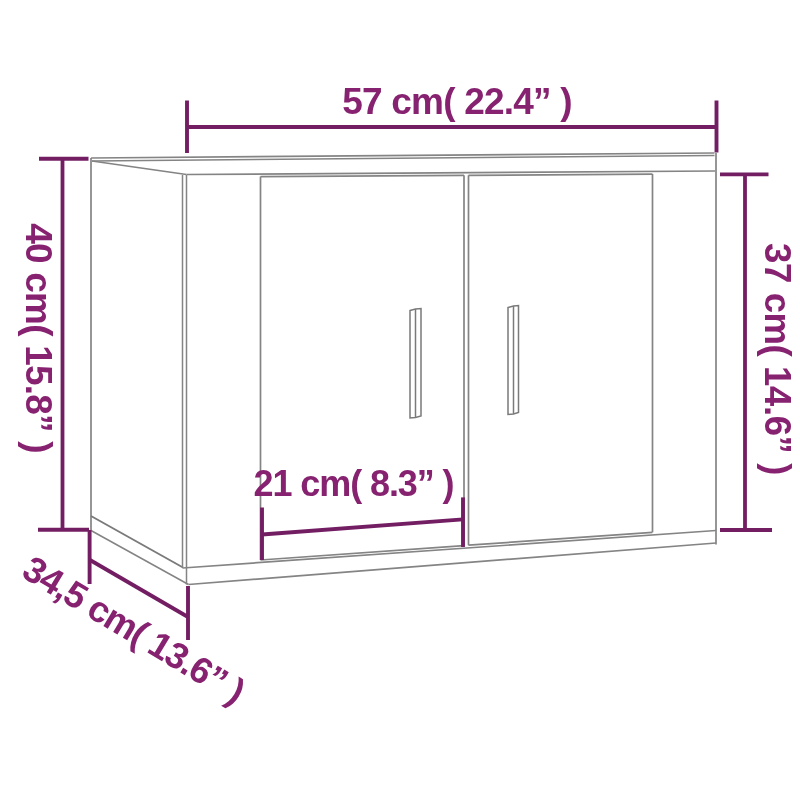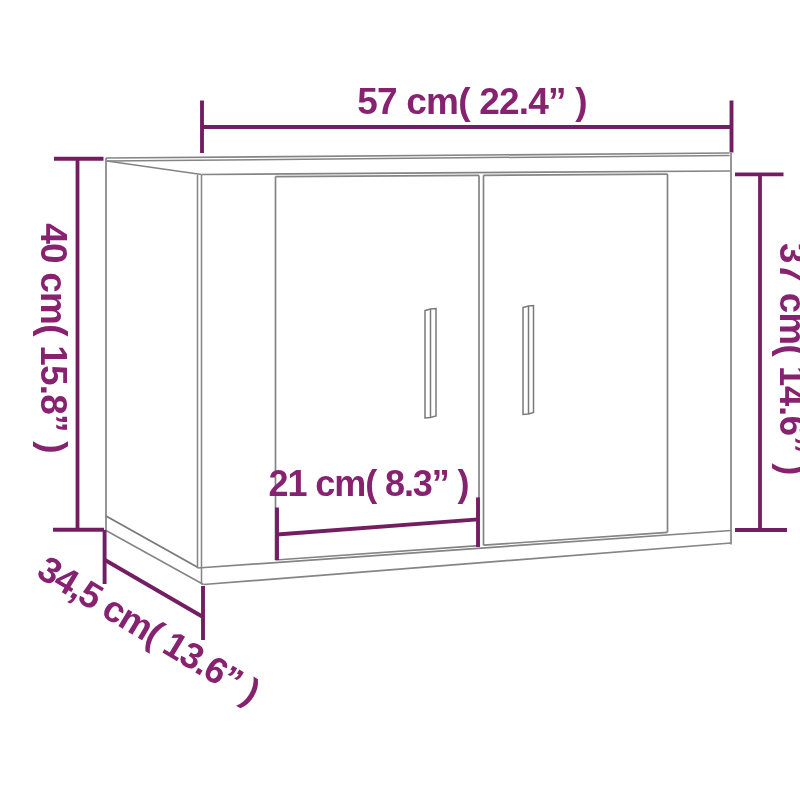--- a/index.html
+++ b/index.html
@@ -1,16 +1,16 @@
 <!DOCTYPE html>
 <html><head>
 <meta charset="utf-8">
 <style>
   html,body{margin:0;padding:0;background:#ffffff;}
-  .wrap{width:656px;height:800px;position:relative;background:#ffffff;margin-left:15px;}
+  .wrap{width:656px;height:800px;position:relative;background:#ffffff;}
   svg{display:block;}
   text{font-family:"Liberation Sans", sans-serif;font-weight:bold;fill:#872270;}
 </style>
 </head>
 <body>
 <div class="wrap">
 <svg width="800" height="800" viewBox="0 0 800 800">
 
   <rect x="0" y="0" width="800" height="800" fill="#ffffff"></rect>
 

